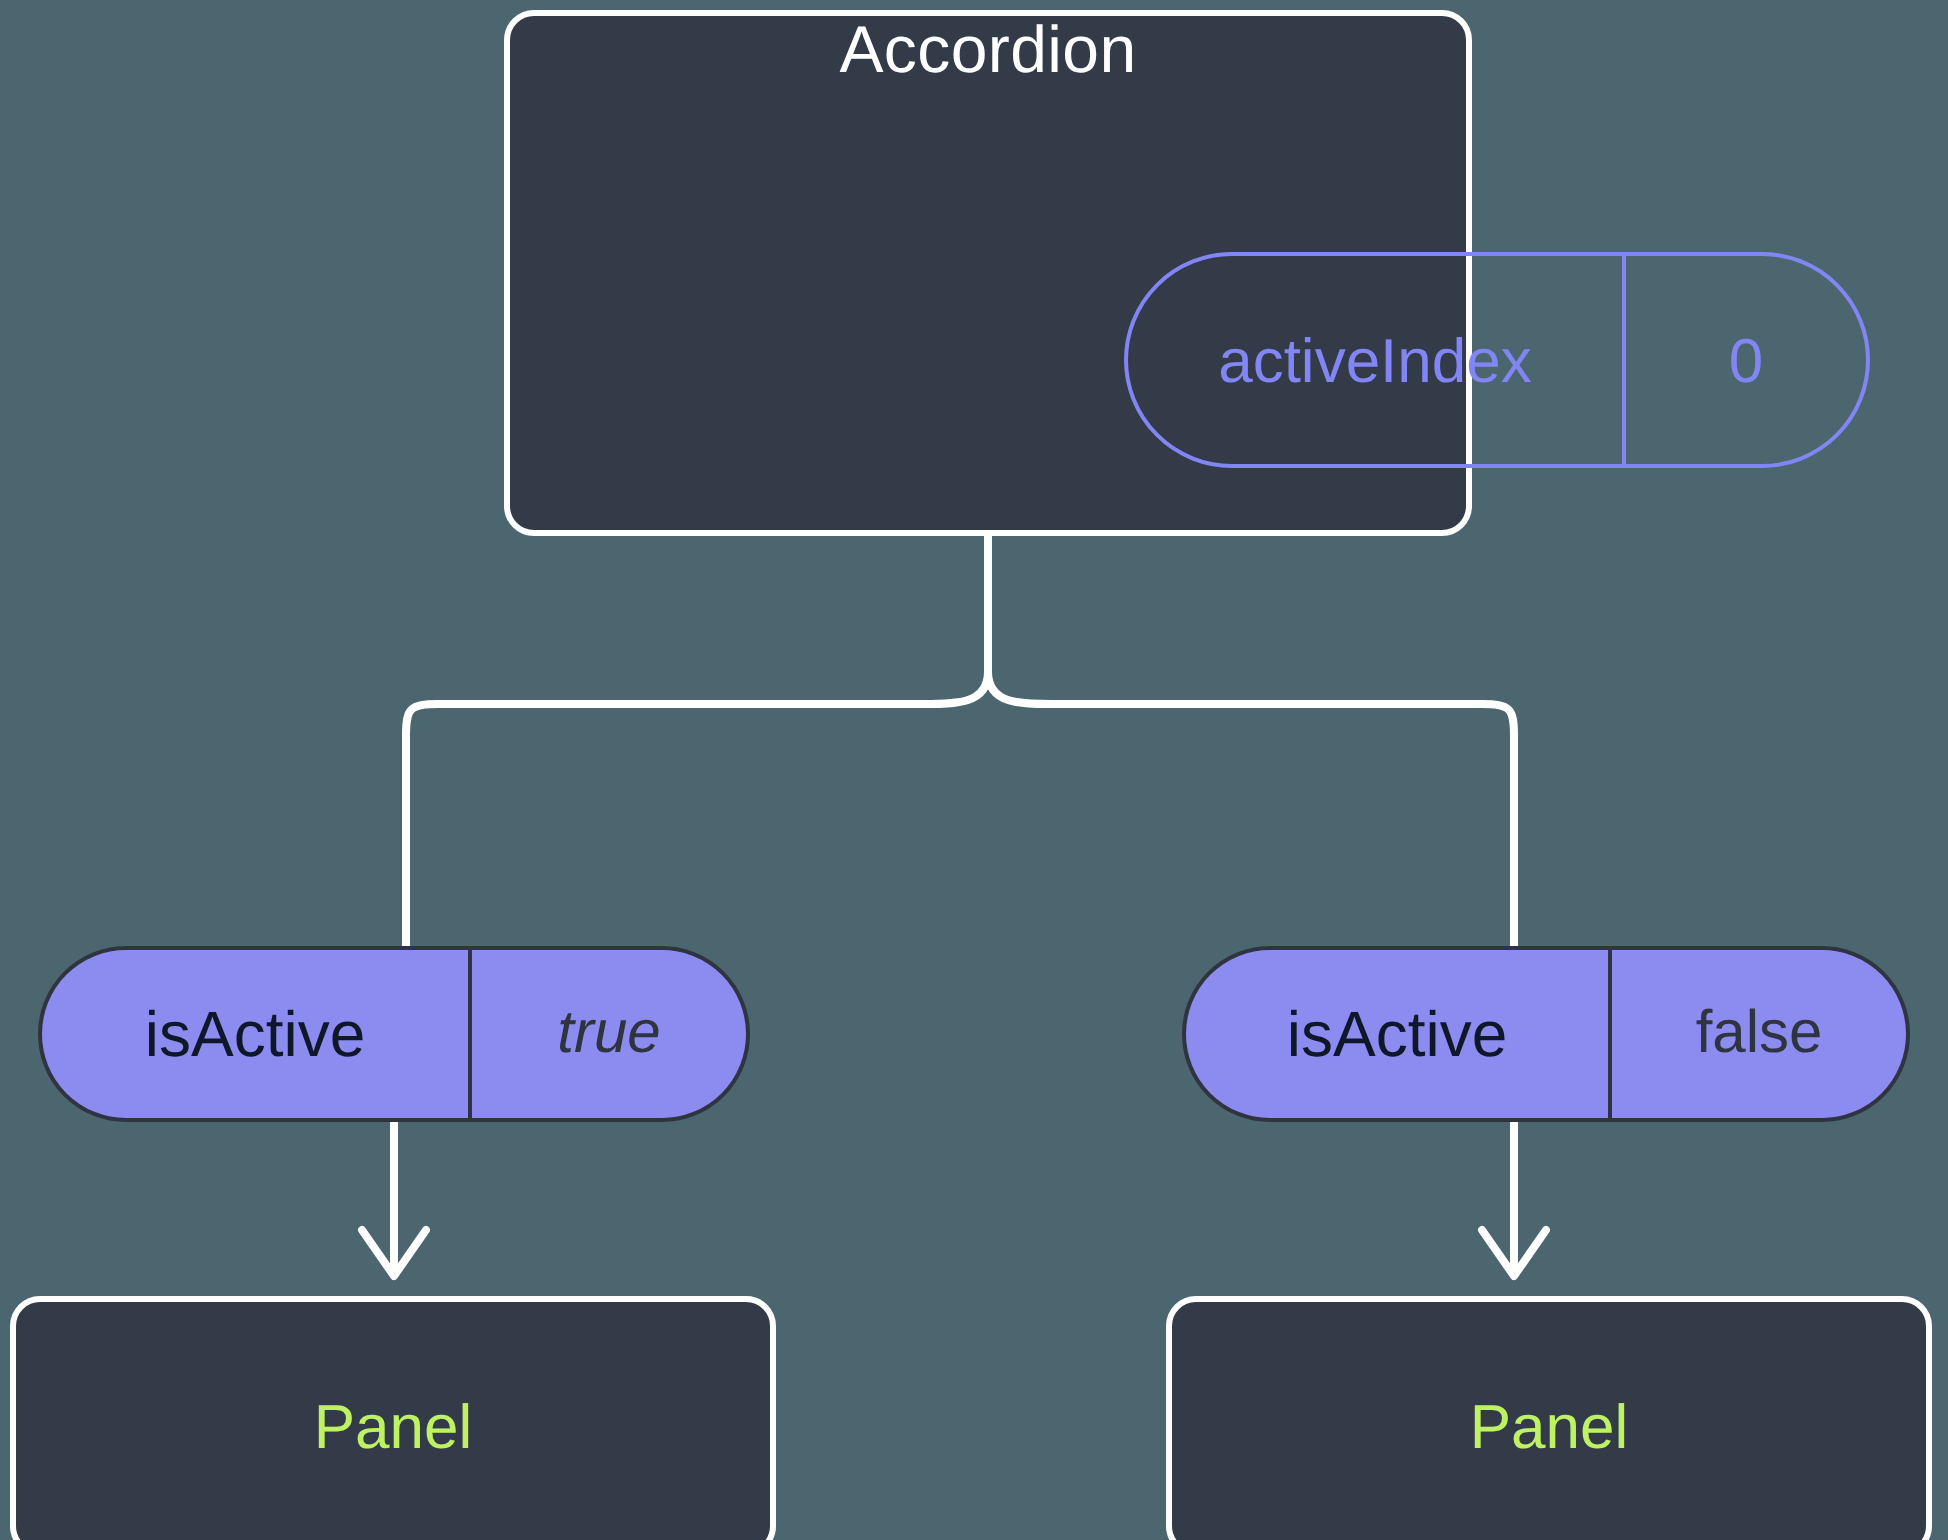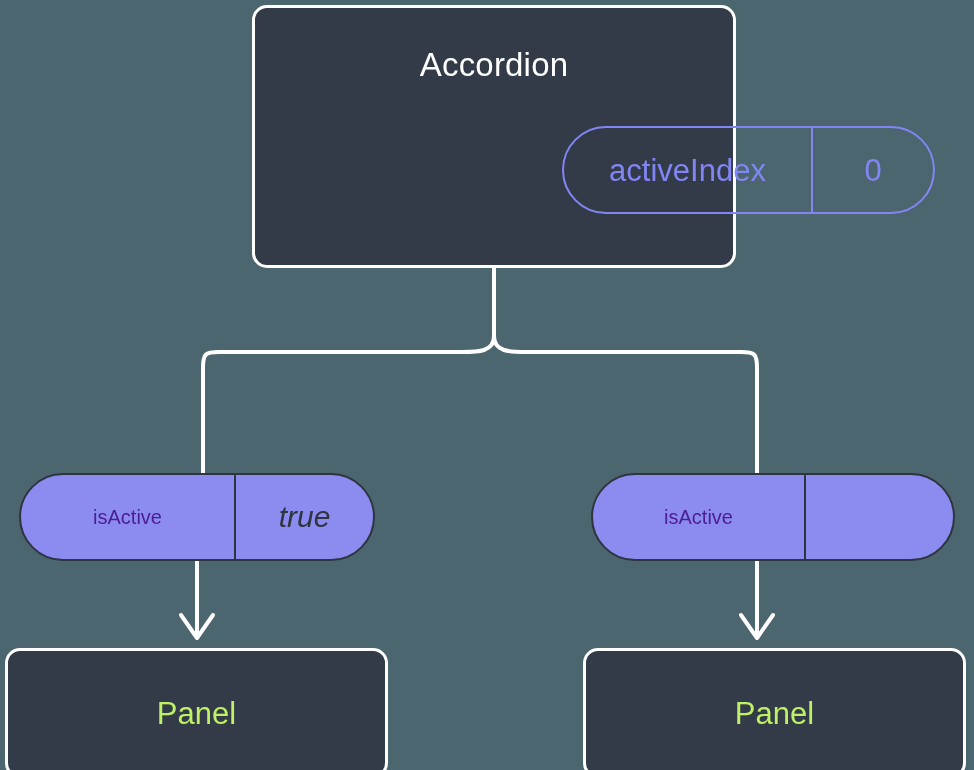--- a/index.html
+++ b/index.html
@@ -35,21 +35,20 @@
     flex-direction: column;
     align-items: center;
   }
 
   
   #accordion-node {
     left: 252px;
     top: 5px;
     width: 484px;
     height: 263px;
-    padding-top: 40px;
   }
   #accordion-node .node-title {
     color: #ffffff;
     font-size: 33px;
     font-weight: 400;
     letter-spacing: 0.2px;
     line-height: 1;
   }
 
   
@@ -83,21 +82,21 @@
     line-height: 1;
     white-space: nowrap;
   }
 
   
   #state-pill {
     position: absolute;
     left: 307px;
     top: 118px;
     width: 373px;
-    height: 88px;
+    height: 108px;
     background: transparent;
     border: 2px solid #8286f5;
   }
   #state-pill .pill-key {
     flex: 0 0 247px;
     border-right: 2px solid #8286f5;
     color: #8286f5;
     font-size: 31px;
   }
   #state-pill .pill-val {
@@ -108,22 +107,22 @@
 
   
   .prop-pill {
     position: absolute;
     top: 473px;
     height: 88px;
     background: #8c8cf0;
     border: 2px solid #2e3440;
   }
   .prop-pill .pill-key {
-    color: #4c1d95;
-    font-size: 20px;
+    color: #0f172a;
+    font-size: 32px;
     border-right: 2px solid #2e3440;
   }
   .prop-pill .pill-val {
     color: #2e3440;
     font-size: 30px;
   }
   #prop-pill-left  { left: 19px;  width: 356px; }
   #prop-pill-left  .pill-key { flex: 0 0 213px; }
   #prop-pill-left  .pill-val { flex: 1 1 auto; font-style: italic; }
   #prop-pill-right { left: 591px; width: 364px; }
@@ -166,20 +165,21 @@
     </div>
   </div>
 
   <div class="pill prop-pill" id="prop-pill-left">
     <div class="pill-key">isActive</div>
     <div class="pill-val">true</div>
   </div>
 
   <div class="pill prop-pill" id="prop-pill-right">
     <div class="pill-key">isActive</div>
+    <div class="pill-val">false</div>
   </div>
 
   <div class="node-box panel-node" id="panel-left">
     <div class="node-title">Panel</div>
   </div>
 
   <div class="node-box panel-node" id="panel-right">
     <div class="node-title">Panel</div>
   </div>
 

